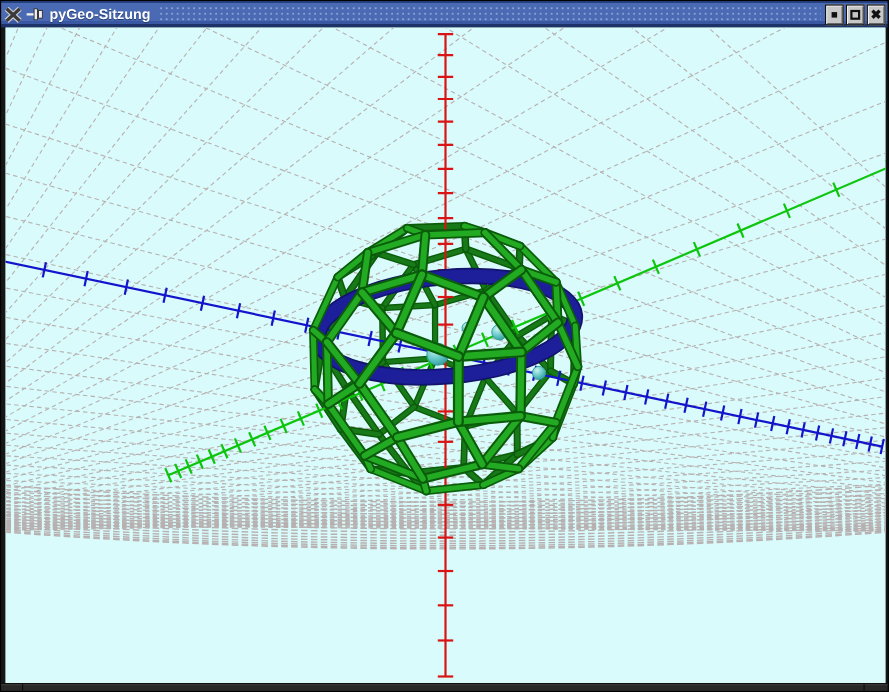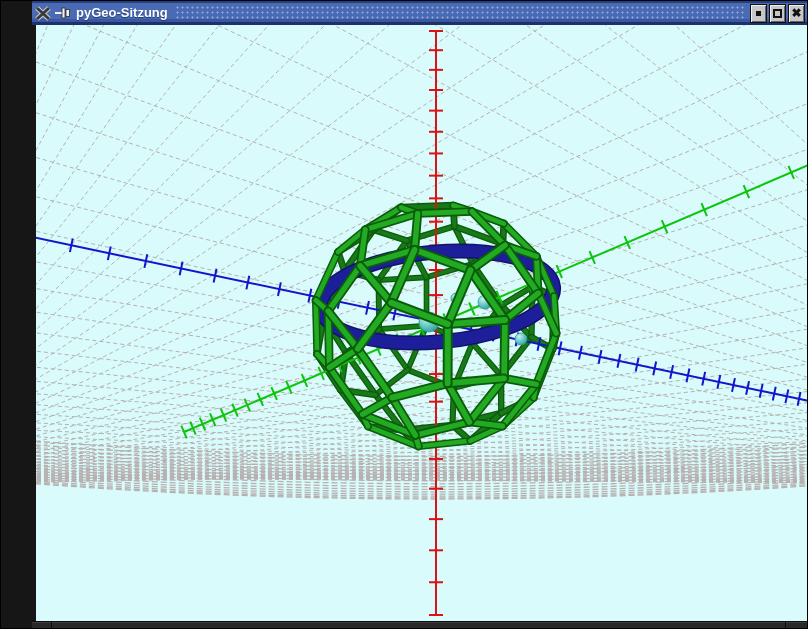--- a/index.html
+++ b/index.html
@@ -1,17 +1,17 @@
 <!DOCTYPE html>
 <html><head>
 <meta charset="utf-8">
 <style>
   html,body{margin:0;padding:0;background:#000;font-family:"Liberation Sans",sans-serif;}
   .window{width:808px;height:629px;background:#161616;position:relative;overflow:hidden;
-          box-sizing:border-box;border:1px solid #000;padding-left:31px;}
+          box-sizing:border-box;border:1px solid #000;}
   
   .titlebar{height:24px;display:flex;align-items:center;
     background:linear-gradient(180deg,#24407e 0,#24407e 2px,#4a6bb3 2px,#4a6bb3 18px,#3a57a3 18px,#3a57a3 21px,#1c3268 21px,#1c3268 24px);}
   .ticon{display:inline-flex;align-items:center;justify-content:center;height:24px;flex:0 0 auto;}
   .xlogo{width:22px;}
   .pin{width:18px;margin-right:2px;}
   .wtitle{color:#ffffff;font-weight:bold;font-size:13px;line-height:24px;white-space:nowrap;
           padding:0 6px 0 2px;text-shadow:0 1px 1px #1c3268;}
   .tex{flex:1;align-self:stretch;margin:3px 2px 4px 0;
        background-image:radial-gradient(circle,#8ba2d8 0.9px,rgba(0,0,0,0) 1.2px);

